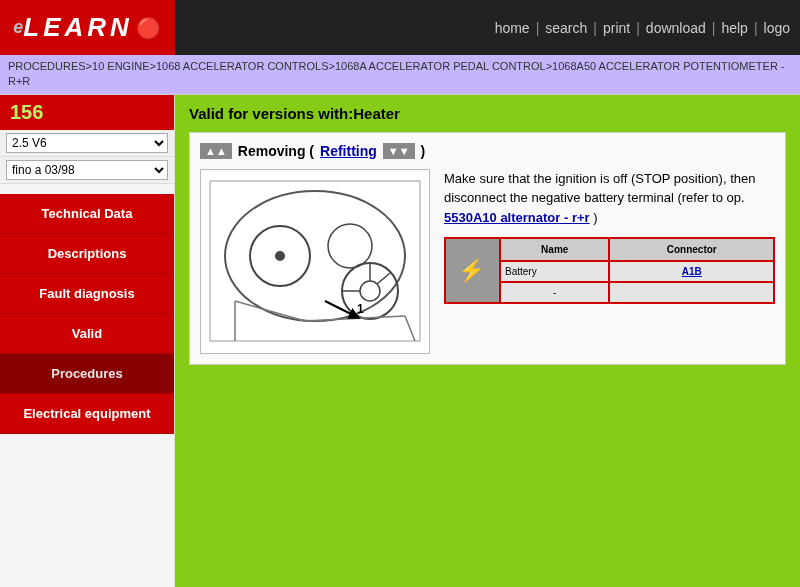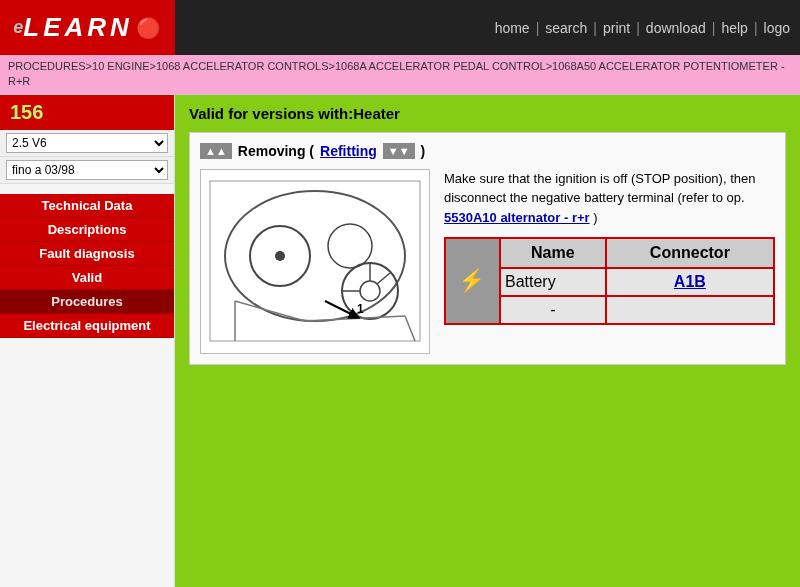--- a/index.html
+++ b/index.html
@@ -46,21 +46,21 @@
     #nav-links a {
       color: #ccc;
       text-decoration: none;
     }
     #nav-links span {
       color: #888;
     }
 
     
     #breadcrumb {
-      background: #f9a8d4;
+      background: #c4b5fd;
       border-bottom: 1px solid #ccc;
       padding: 4px 8px;
       font-size: 11px;
       color: #333;
       line-height: 1.4;
     }
 
     
     #main-layout {
       display: flex;
@@ -91,21 +91,21 @@
       font-size: 12px;
       border: 1px solid #aaa;
       background: #fff;
       padding: 1px;
     }
     #sidebar-menu {
       margin-top: 10px;
     }
     .sidebar-item {
       display: block;
-      padding: 4px 10px;
+      padding: 12px 10px;
       text-align: center;
       font-size: 13px;
       font-weight: bold;
       color: #fff;
       background: #c00;
       border-bottom: 1px solid #a00;
       cursor: pointer;
       text-decoration: none;
     }
     .sidebar-item.active {
@@ -180,21 +180,21 @@
 
     
     #connector-table {
       border-collapse: collapse;
       width: 100%;
       margin-top: 8px;
     }
     #connector-table td, #connector-table th {
       border: 2px solid #c00;
       padding: 5px 8px;
-      font-size: 16px;
+      font-size: 10px;
     }
     #connector-table .icon-cell {
       background: #ccc;
       text-align: center;
       font-size: 18px;
       font-weight: bold;
       color: #333;
     }
     #connector-table .header-cell {
       background: #ccc;

